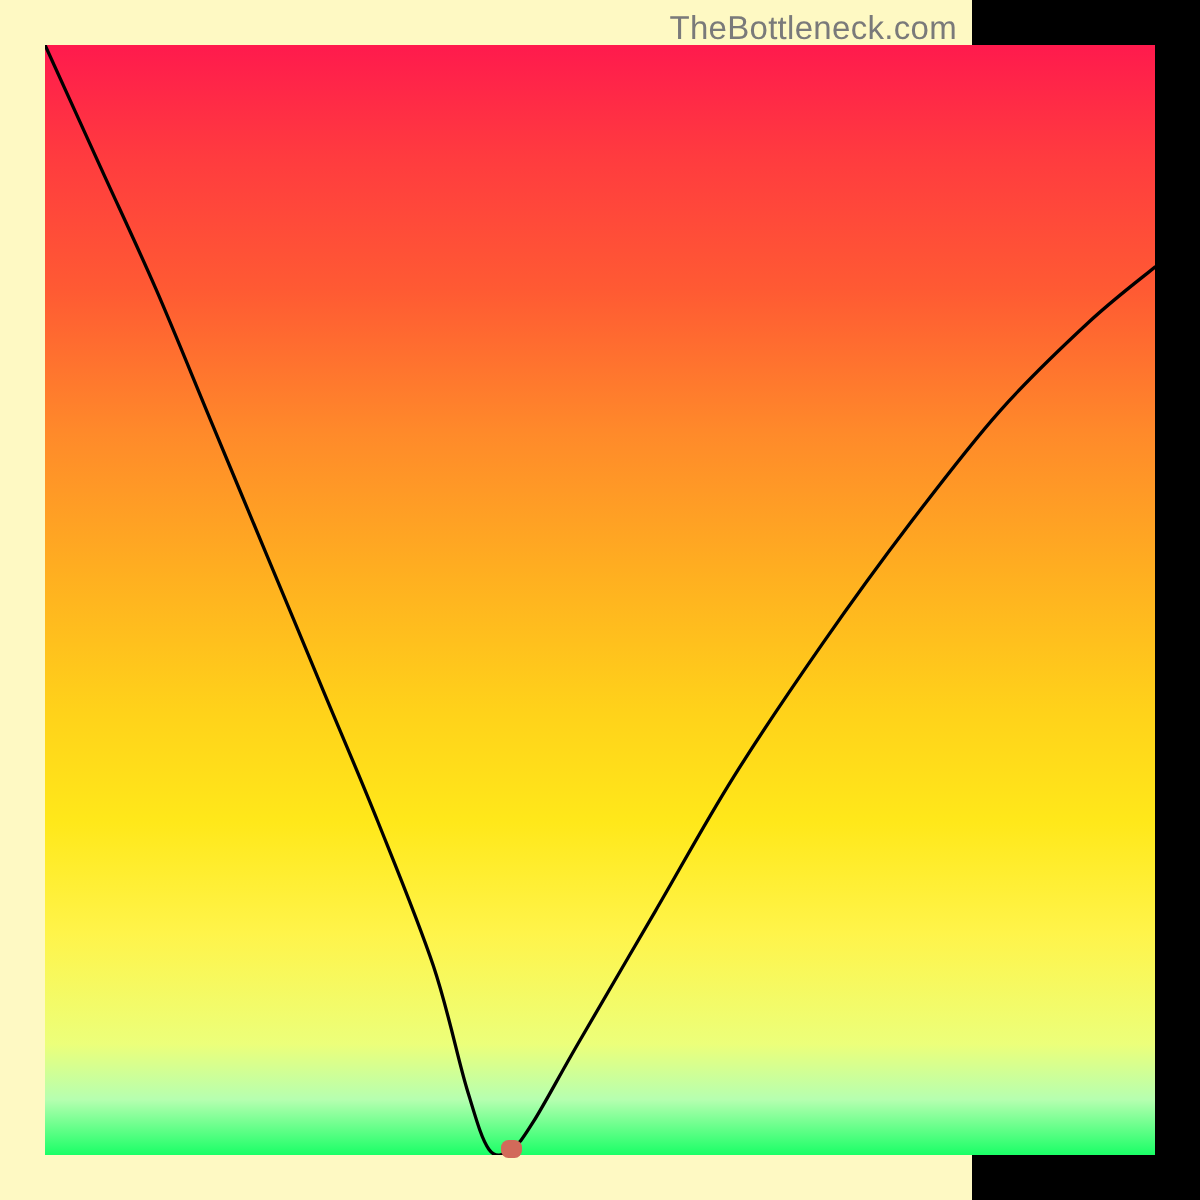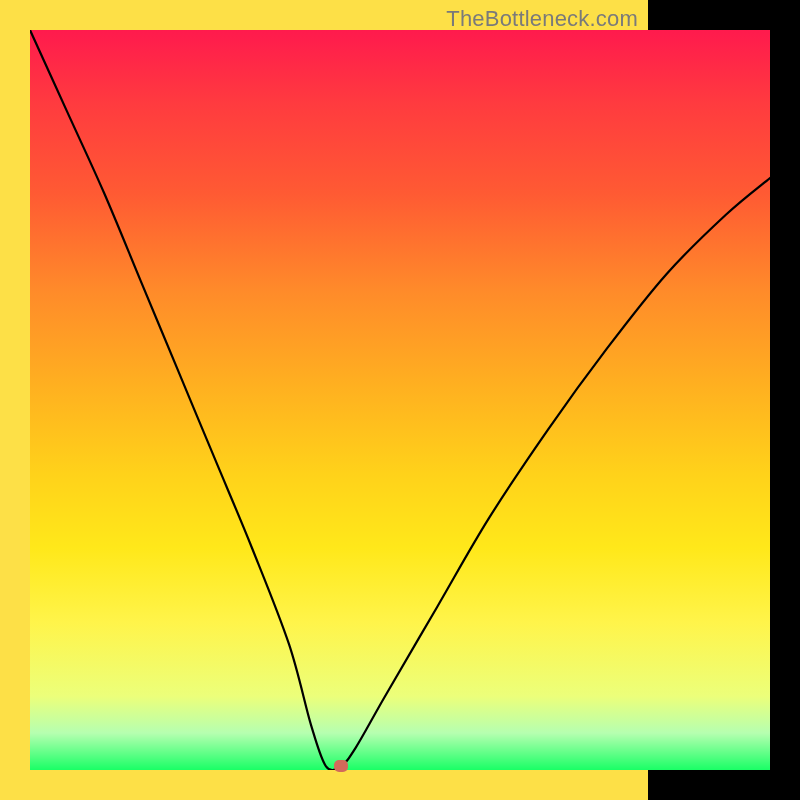--- a/index.html
+++ b/index.html
@@ -1,20 +1,20 @@
 <!DOCTYPE html>
 <html><head>
 <meta charset="utf-8">
 <style>
   * { margin: 0; padding: 0; box-sizing: border-box; }
   html, body { width: 800px; height: 800px; overflow: hidden; background: #000; }
   .frame {
     width: 648px;
     height: 800px;
-    background: #fde047;
+    background: #fef9c3;
     position: relative;
     padding-left: 12px;
   }
   .plot-area {
     position: absolute;
     left: 30px;
     top: 30px;
     width: 740px;
     height: 740px;
     background: linear-gradient(to bottom,

